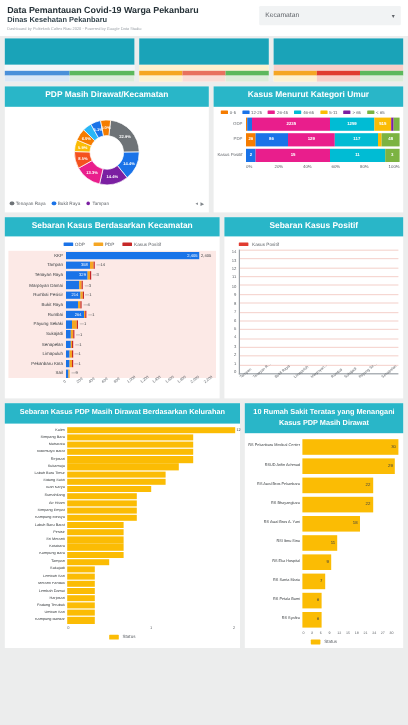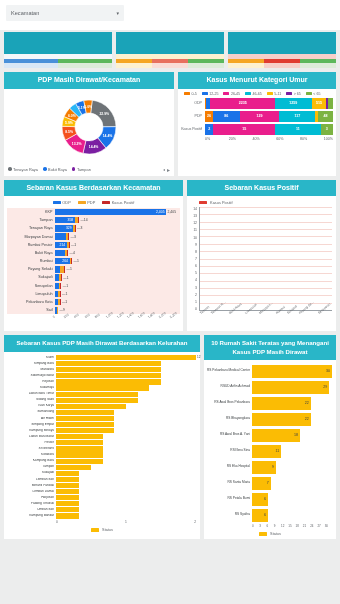--- a/index.html
+++ b/index.html
@@ -117,20 +117,25 @@
 
   .status-legend { display: flex; gap: 3px; align-items: center; justify-content: center; padding: 2px 0 3px 0; font-size: 3.8px; color: #5f6368; }
   .status-legend .lg-dot { width: 8px; height: 3.6px; border-radius: 0.5px; background: #fbbc04; }
 </style>
 </head>
 <body>
 
 <div class="page">
 
   <div class="header">
+    <div class="header-texts">
+      <div class="h-title">Data Pemantauan Covid-19 Warga Pekanbaru</div>
+      <div class="h-sub">Dinas Kesehatan Pekanbaru</div>
+      <div class="h-credit">Dashboard by Politeknik Caltex Riau 2020 - Powered by Google Data Studio</div>
+    </div>
     <div class="kec-select">
       <span class="lbl">Kecamatan</span>
       <span class="arr">▾</span>
     </div>
   </div>
 
   <div class="kpis" id="kpi-row">
       <div class="kpi">
         <div class="kpi-head" style="background:#1aa3b8"></div>
      <div class="kpi-body" style="background:#f4f7f9">

